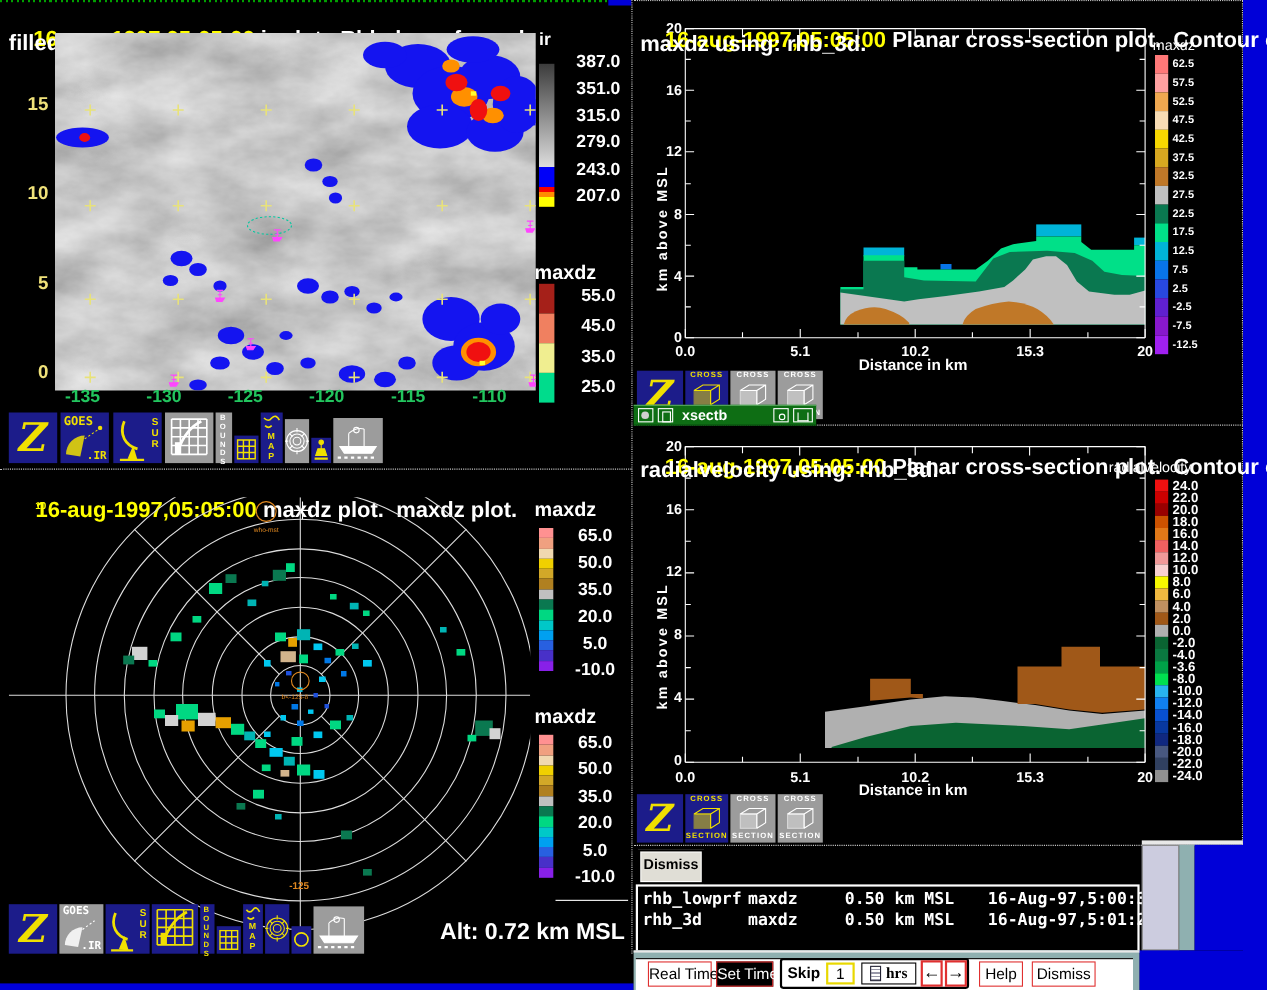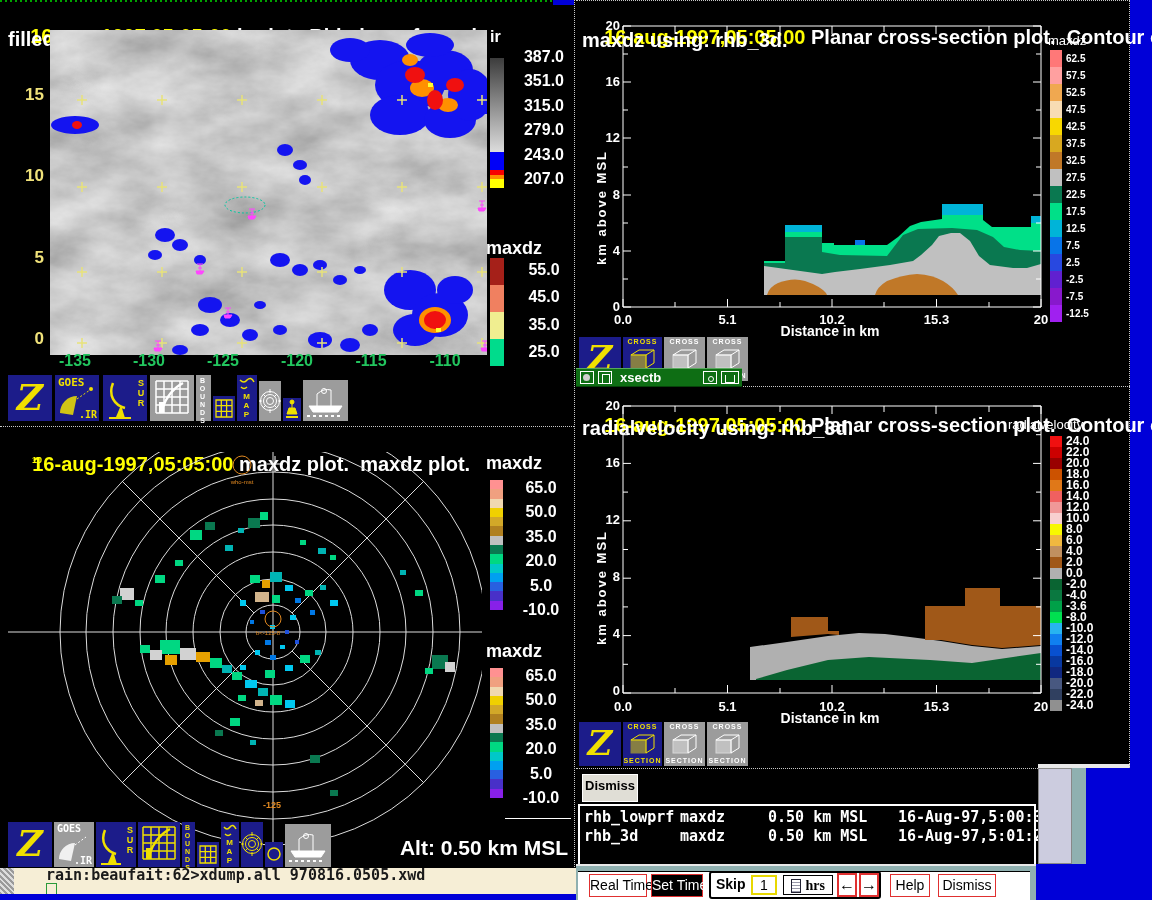--- a/index.html
+++ b/index.html
@@ -433,21 +433,21 @@
   <div class="abs col-sb" style="left:508px;top:667px;width:66px;height:139px;">
       <div class="cb-big">65.0</div>
       <div class="cb-big">50.0</div>
       <div class="cb-big">35.0</div>
       <div class="cb-big">20.0</div>
       <div class="cb-big">5.0</div>
       <div class="cb-big">-10.0</div>
     </div>
 
   <div class="abs" style="left:505px;top:818px;width:66px;height:1px;background:#fff;"></div>
-  <div class="abs wht" style="left:340px;top:836px;width:228px;font-size:21px;font-weight:bold;text-align:right;">Alt: 0.50 km MSL</div>
+  <div class="abs wht" style="left:340px;top:836px;width:228px;font-size:21px;font-weight:bold;text-align:right;">Alt: 0.72 km MSL</div>
 
   <div class="icon icon-blue" style="left:8px;top:822px;width:44px;height:45px;">
     <svg width="44" height="45">
         <text x="22" y="34" font-size="35" font-style="italic" font-weight="bold" font-family="DejaVu Serif,serif" fill="#f0e000" text-anchor="middle">Z</text>
       </svg>
     </div>
   <div class="icon icon-gray" style="left:54px;top:822px;width:40px;height:45px;">
     <span class="goes-lbl" style="font-size:10px;">GOES</span>
     <svg width="40" height="45">
         <path d="M5,37 A16,16 0 0,1 21,21 L17,39 Z" fill="#fff" opacity="0.85"></path>
@@ -503,25 +503,20 @@
     <svg width="46" height="43">
         <g stroke="#fff" fill="#fff">
           <path d="M6,27 H40 L36,33 H10 Z"></path>
           <path d="M14,27 V15 M28,27 V11 M14,15 Q21,9 28,11" fill="none"></path>
           <circle cx="21" cy="12" r="2.5" fill="none"></circle>
           <path d="M4,37 h3 m3,0 h3 m3,0 h3 m3,0 h3 m3,0 h3 m3,0 h3" stroke-width="2" fill="none"></path>
         </g>
       </svg>
     </div>
 
-  <div id="terminal" class="abs" style="left:0;top:868px;width:576px;height:26px;">
-    <div class="checker"></div>
-    <div class="abs" style="left:46px;top:-2px;white-space:nowrap;">rain:beaufait:62&gt;xdump.all 970816.0505.xwd</div>
-    <div id="term-cursor"></div>
-  </div>
   <div class="abs blue" style="left:0;top:894px;width:576px;height:6px;"></div>
 
   <svg class="abs" style="left:576px;top:0;" width="554" height="390">
 
     <rect x="209" y="225" width="37" height="8" fill="#00b4d8"></rect>
     <rect x="366" y="204" width="41" height="11" fill="#00b4d8"></rect>
     <rect x="455" y="216" width="10" height="7" fill="#00b4d8"></rect>
     <rect x="279" y="240" width="10" height="5" fill="#0874e8"></rect>
     <path d="M188,261 L209,261 L209,232 L246,232 L246,243 L258,243 L258,245 L311,245 L322,237 L334,226 L345,222 L366,219 L366,215 L407,215 L407,220 L416,227 L455,227 L455,223 L465,223 L465,295 L188,295 Z" fill="#00e088"></path>
     <path d="M188,263 L209,263 L209,237 L246,237 L246,252 L264,255 L311,256 L327,235 L342,229 L376,228 L401,230 L417,237 L428,247 L444,250 L465,251 L465,295 L188,295 Z" fill="#0a7850"></path>

